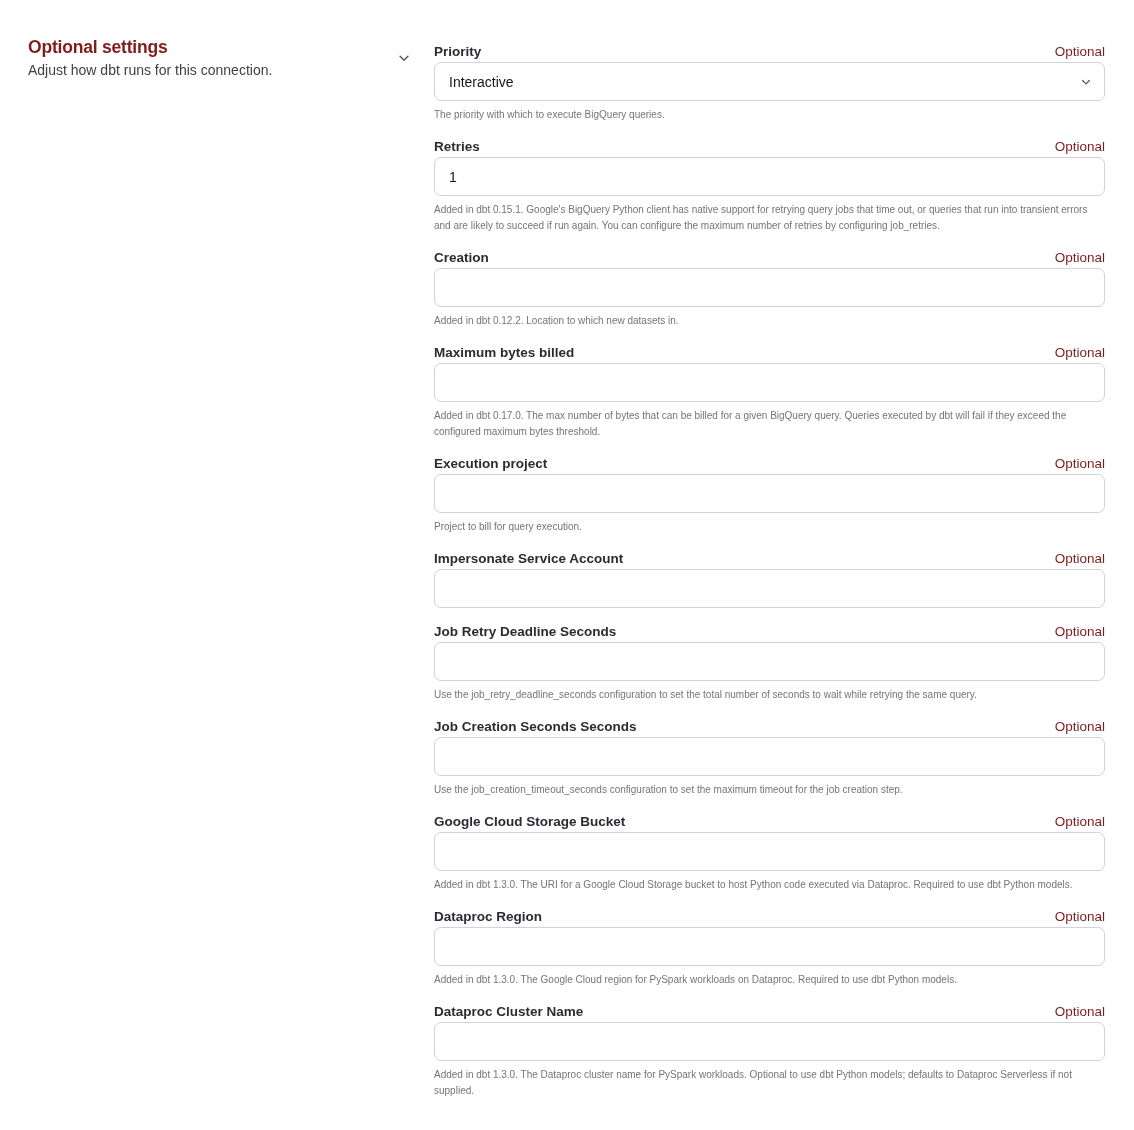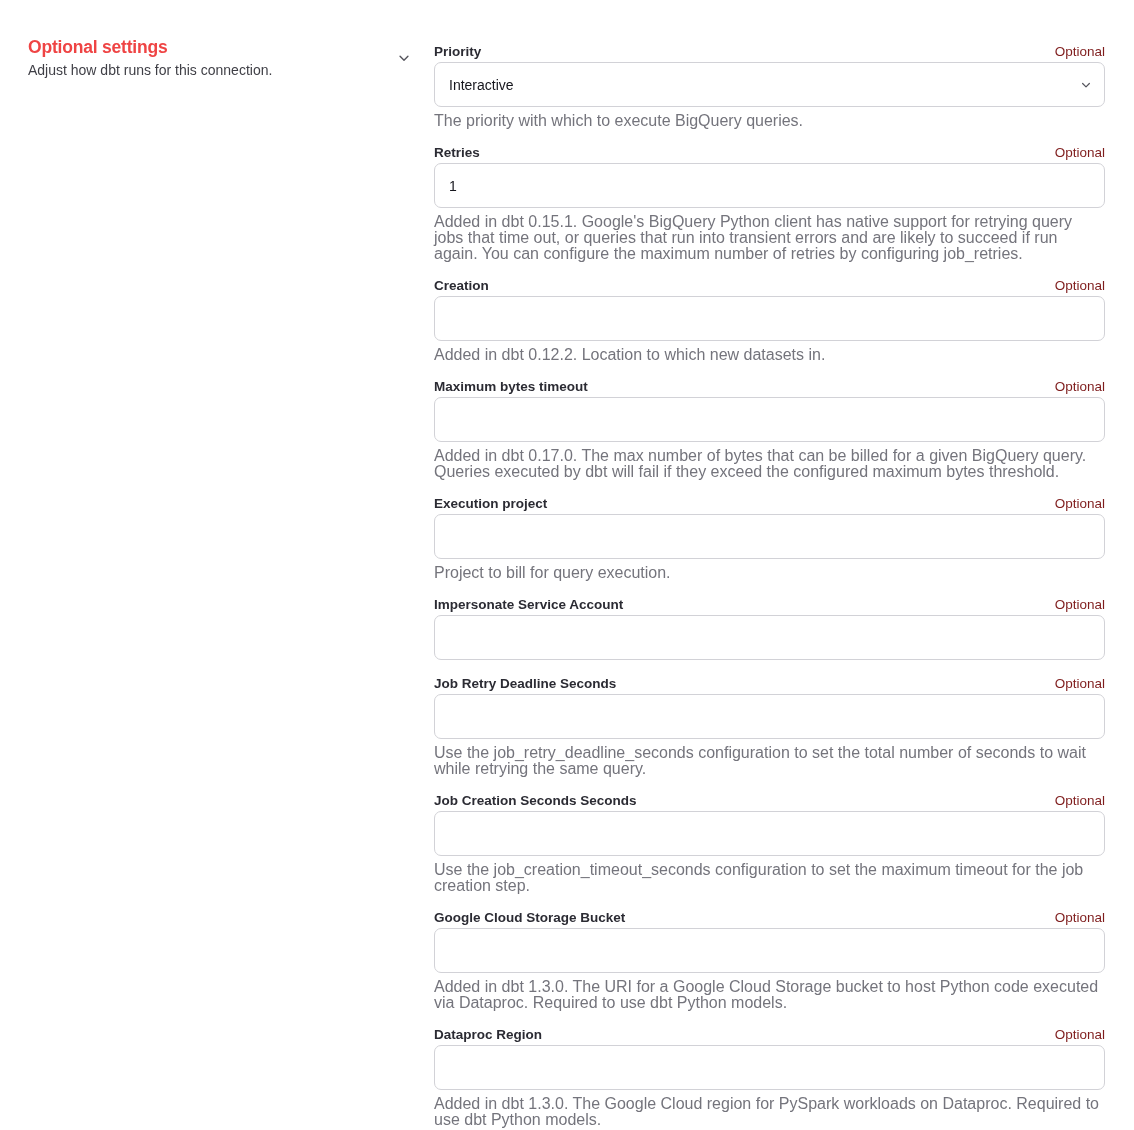--- a/index.html
+++ b/index.html
@@ -21,21 +21,21 @@
     flex: 0 0 406px;
     display: flex;
     align-items: flex-start;
     justify-content: space-between;
     padding-right: 22px;
   }
   .section-title {
     font-size: 17.5px;
     font-weight: 700;
     letter-spacing: -0.2px;
-    color: #ef4444;
+    color: #7f1d1d;
     line-height: 22px;
   }
   .section-subtitle {
     margin-top: 4px;
     font-size: 14px;
     color: #3f3f46;
     line-height: 17px;
   }
   .collapse-btn {
     margin-top: 14px;
@@ -70,21 +70,21 @@
     line-height: 15px;
   }
   .optional-tag {
     font-size: 13.5px;
     font-weight: 400;
     color: #7f1d1d;
     line-height: 15px;
   }
   .text-input, .select-box {
     width: 100%;
-    height: 45px;
+    height: 39px;
     border: 1px solid #d2d2d7;
     border-radius: 7px;
     background: #ffffff;
     font-family: "Liberation Sans", "DejaVu Sans", sans-serif;
     font-size: 14px;
     color: #16161d;
     padding: 0 14px;
     outline: none;
   }
   .select-box {
@@ -95,21 +95,21 @@
     padding-right: 12px;
   }
   .select-value { font-size: 14px; color: #16161d; }
   .chevron-icon {
     display: inline-flex;
     color: #55555d;
     flex: 0 0 auto;
   }
   .help {
     margin-top: 6px;
-    font-size: 16px;
+    font-size: 10px;
     line-height: 16px;
     color: #74747c;
   }
 </style>
 </head>
 <body>
 
 <div class="page">
 
   <div class="left-pane">
@@ -157,21 +157,21 @@
       <div class="field-head">
         <label class="field-label">Creation</label>
         <span class="optional-tag">Optional</span>
       </div>
       <input class="text-input" value="" style="">
       <p class="help">Added in dbt 0.12.2. Location to which new datasets in.</p>
     </div>
 
     <div class="field">
       <div class="field-head">
-        <label class="field-label">Maximum bytes timeout</label>
+        <label class="field-label">Maximum bytes billed</label>
         <span class="optional-tag">Optional</span>
       </div>
       <input class="text-input" value="" style="">
       <p class="help">Added in dbt 0.17.0. The max number of bytes that can be billed for a given BigQuery query. Queries executed by dbt will fail if they exceed the configured maximum bytes threshold.</p>
     </div>
 
     <div class="field">
       <div class="field-head">
         <label class="field-label">Execution project</label>
         <span class="optional-tag">Optional</span>

